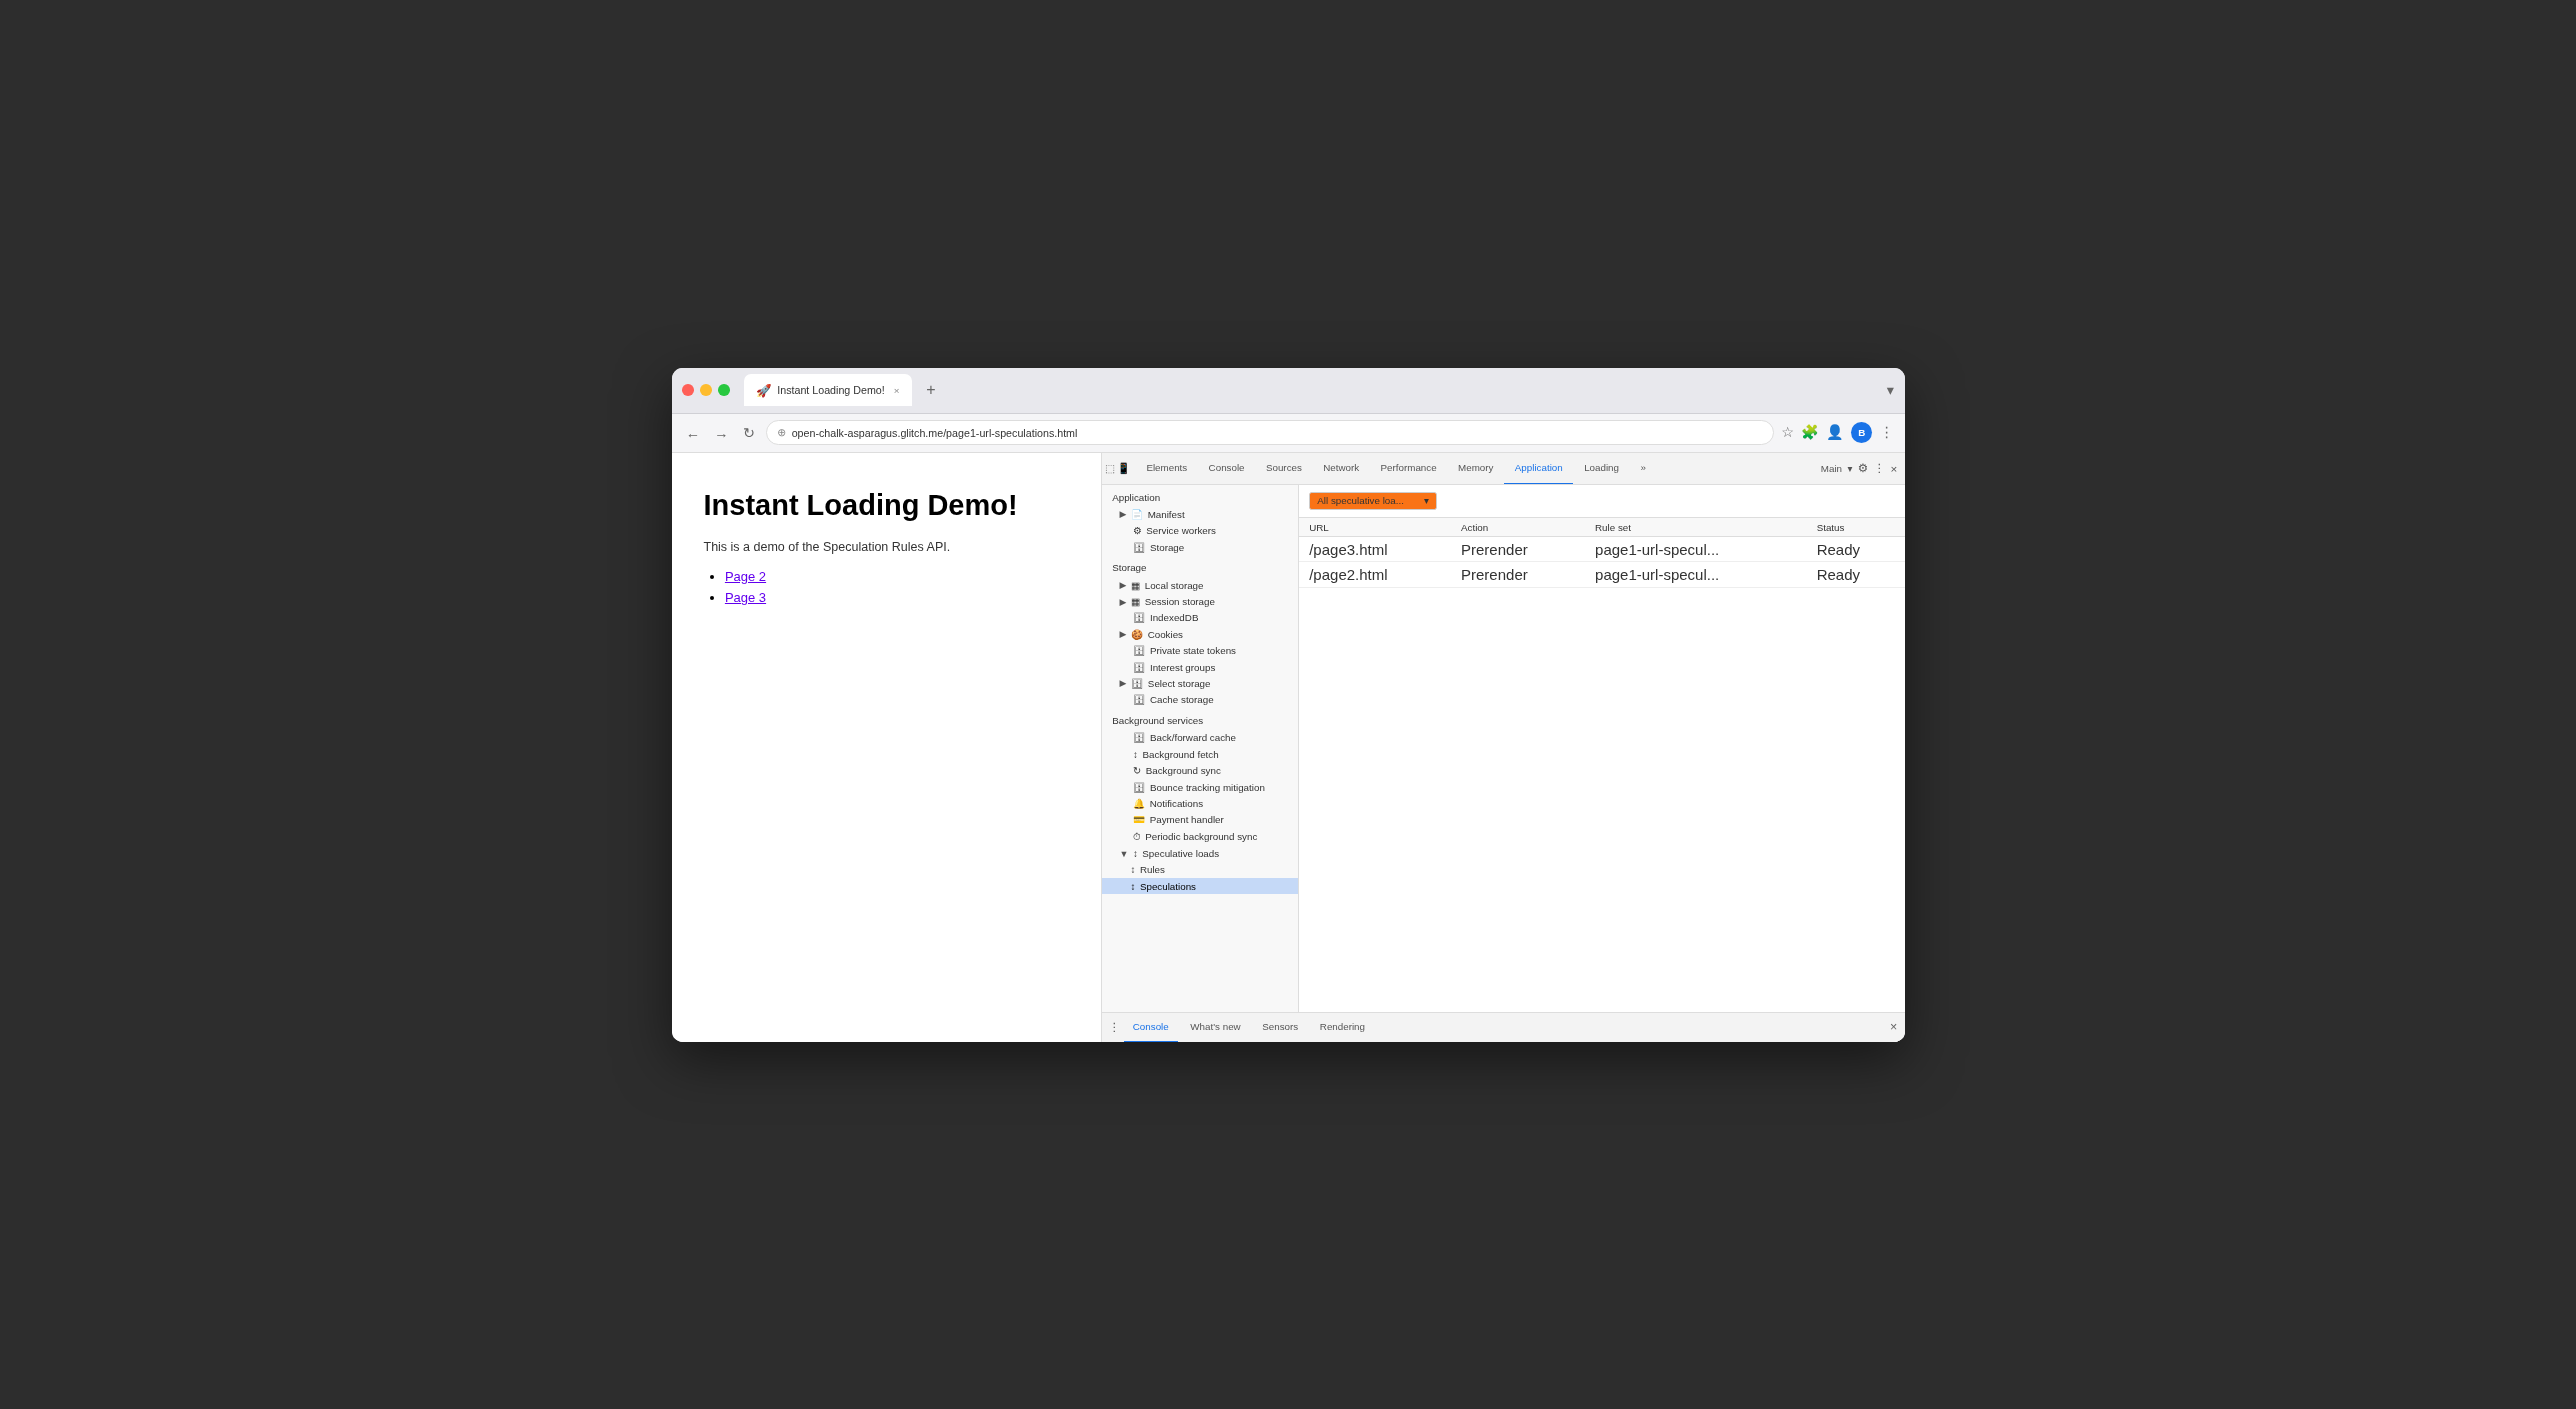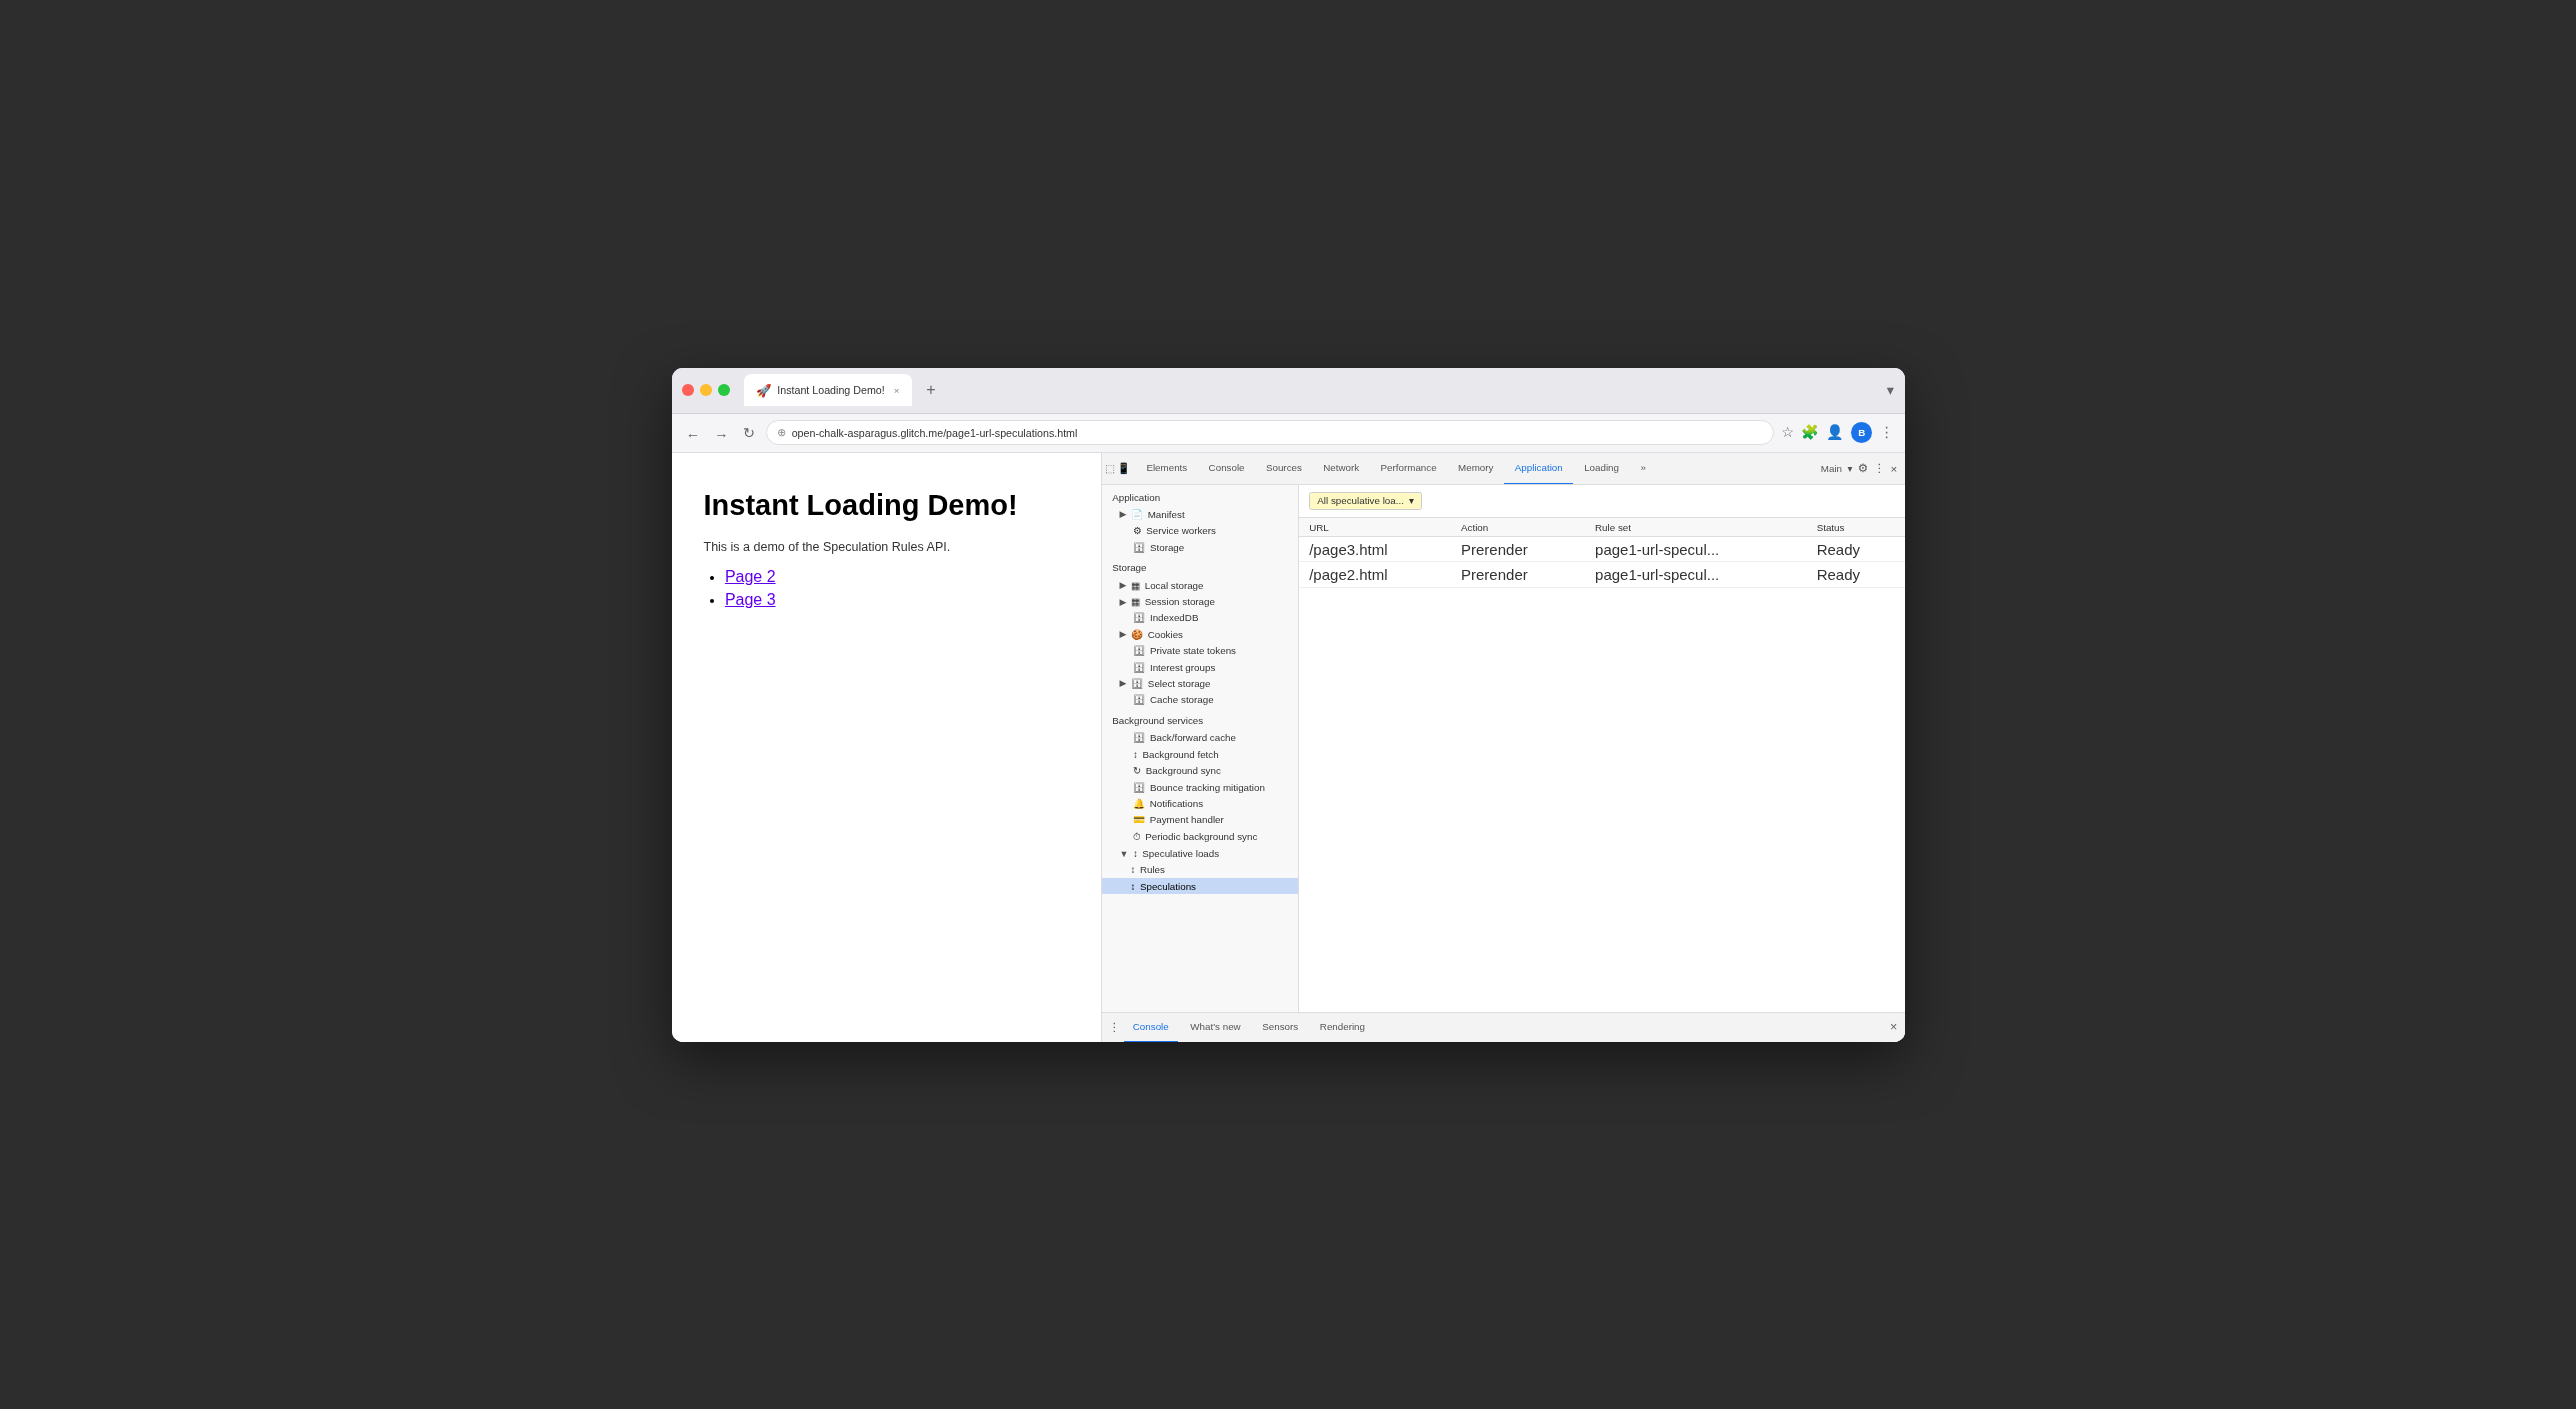--- a/index.html
+++ b/index.html
@@ -106,21 +106,21 @@
       color: #000;
       margin-bottom: 18px;
     }
     .page-subtitle {
       font-size: 12.5px;
       color: #333;
       margin-bottom: 14.3px;
     }
     .page-links { list-style: disc; padding-left: 21.4px; }
     .page-links li { margin-bottom: 5.4px; }
-    .page-links a { color: #6200ee; font-size: 16px; text-decoration: underline; }
+    .page-links a { color: #6200ee; font-size: 13px; text-decoration: underline; }
     
     .devtools {
       width: 804px;
       background: #fff;
       border-left: 0.9px solid #ddd;
       display: flex;
       flex-direction: column;
     }
     .devtools-tabs {
       display: flex;
@@ -196,25 +196,25 @@
       display: flex;
       align-items: center;
       gap: 7.1px;
     }
     .dt-dropdown {
       font-size: 9.8px;
       color: #333;
       border: 0.9px solid #ccc;
       border-radius: 2.7px;
       padding: 2.7px 7.1px;
-      background: #fef9c3;
+      background: #f97316;
       cursor: pointer;
       display: flex;
       align-items: center;
-      gap: 5px;
+      gap: 20px;
     }
     .dt-table {
       width: 100%;
       border-collapse: collapse;
     }
     .dt-table th {
       text-align: left;
       padding: 3.6px 10.7px;
       font-size: 9.8px;
       color: #333;

